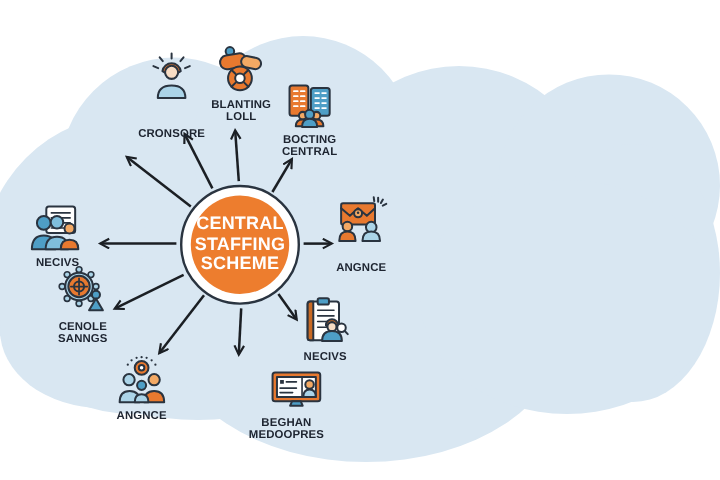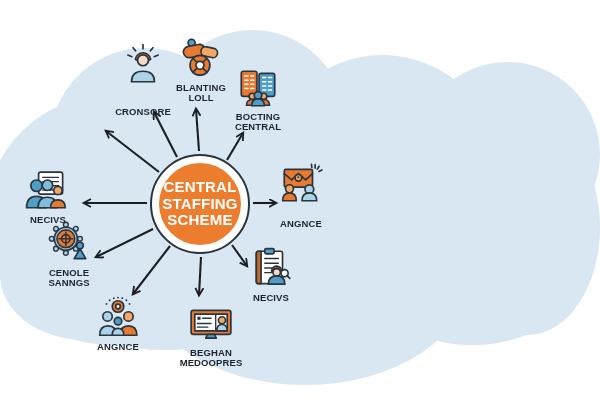--- a/index.html
+++ b/index.html
@@ -36,21 +36,21 @@
   .node .icon svg{display:block;width:46px;height:46px;}
   .node .label{margin-top:1px;font-size:9.5px;font-weight:bold;color:#1D2430;
         text-align:center;line-height:1.08;letter-spacing:.1px;white-space:pre-line;}
 
   .n-deghan{left:29px;top:84px;}
   .n-cronsore{left:95px;top:42px;gap:18px;}
   .n-blanting{left:153px;top:36px;}
   .n-bocting{left:210px;top:65px;}
   .n-angnce{left:253px;top:160px;gap:12px;}
   .n-necivs{left:223px;top:246px;}
-  .n-beghan{left:163px;top:301px;}
+  .n-beghan{left:174px;top:301px;align-items:flex-end;}
   .n-hoders{left:70px;top:295px;}
   .n-cenole{left:21px;top:221px;justify-content:space-between;}
   .n-secuss{left:0px;top:168px;}
 </style>
 </head>
 <body>
 
 <div class="stage">
 
   <div>

